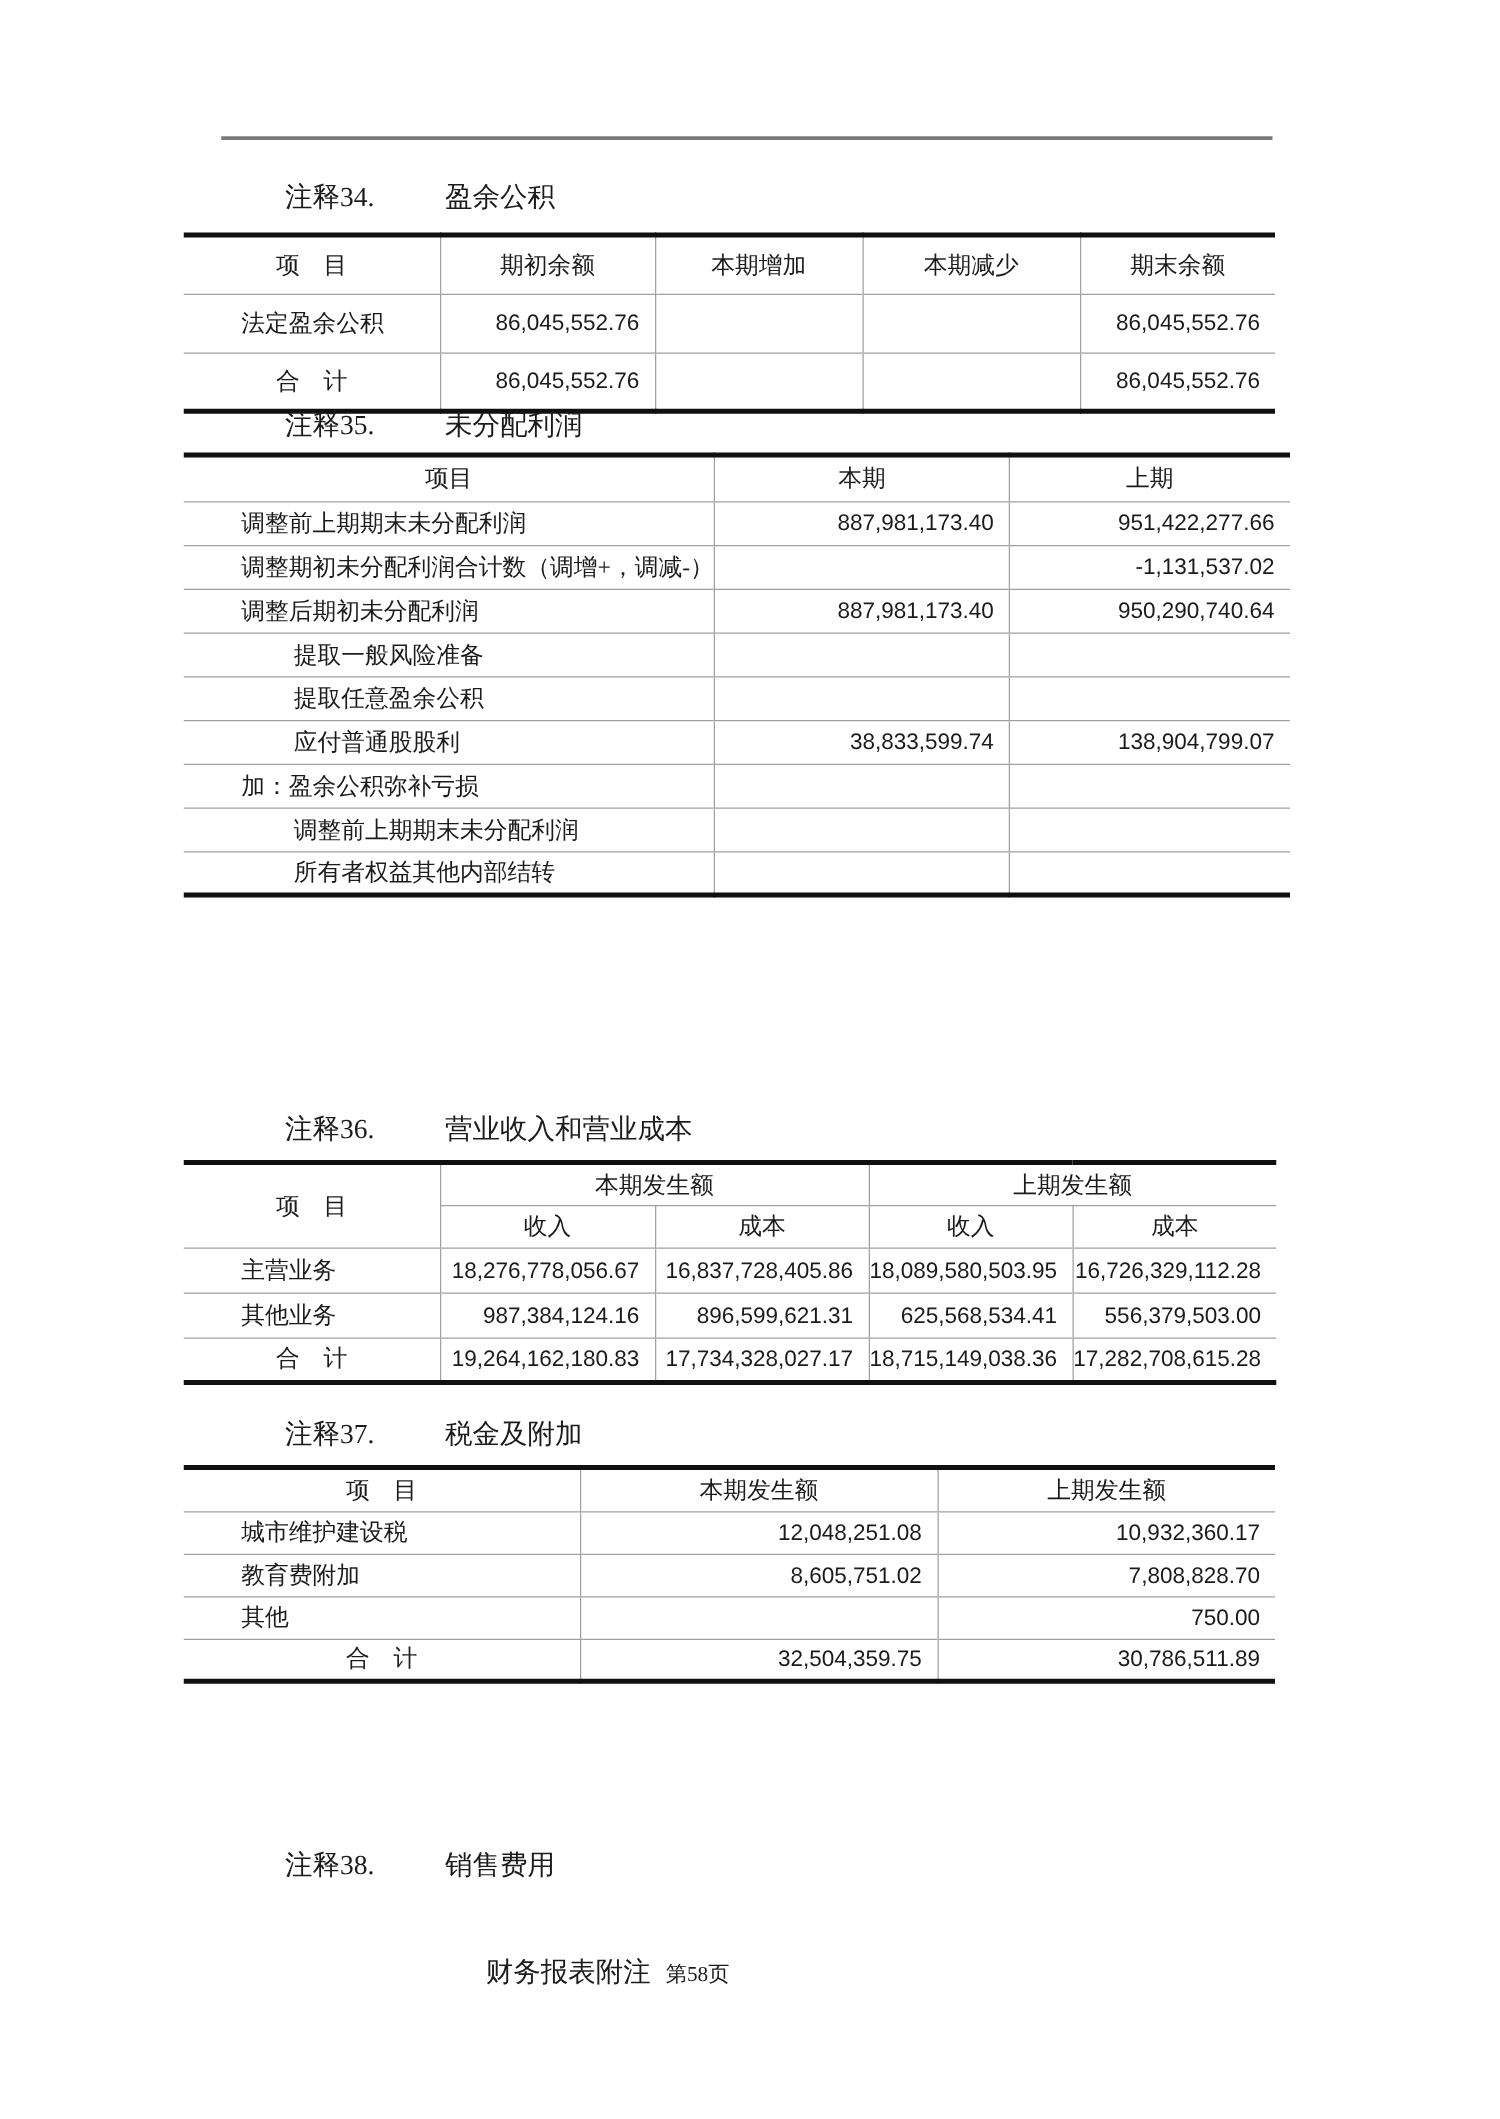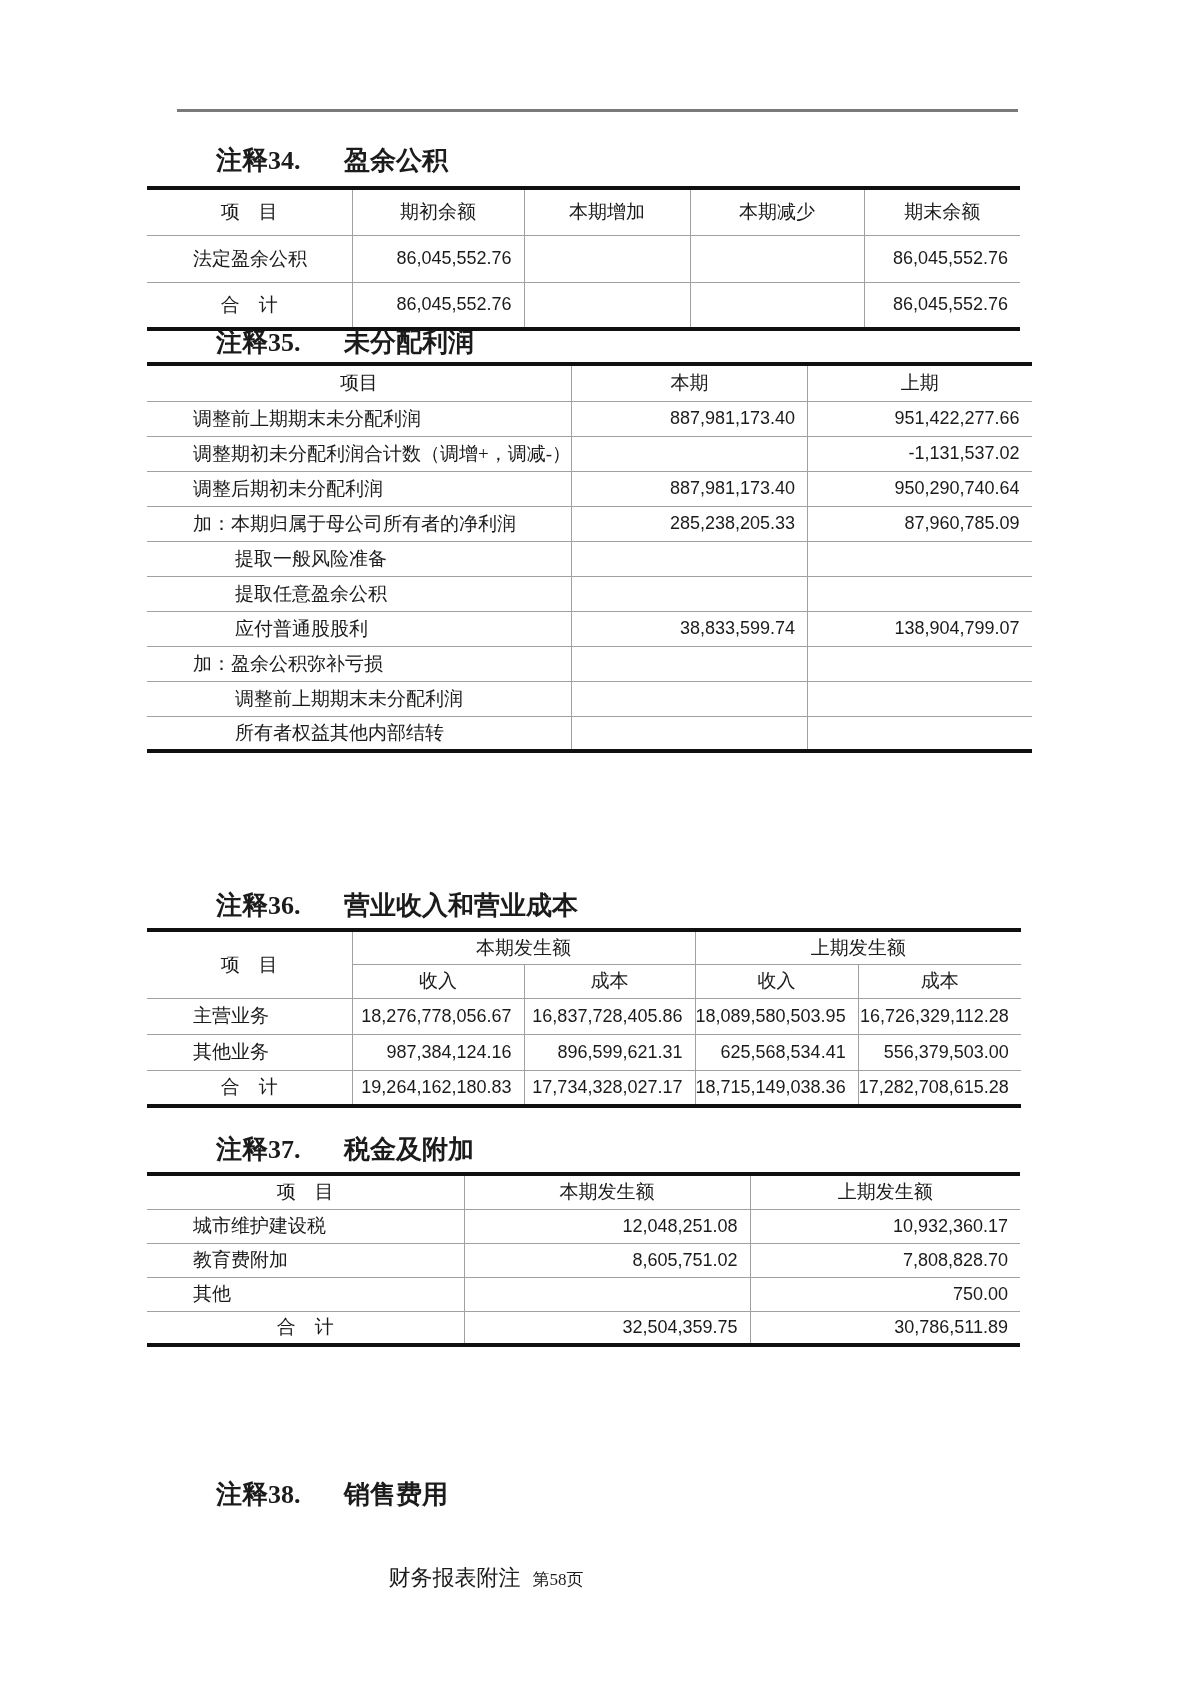--- a/index.html
+++ b/index.html
@@ -3,21 +3,21 @@
 <meta charset="utf-8">
 <style>
   html,body { margin:0; padding:0; }
   body {
     width:1200px; height:1695px; background:#ffffff; position:relative;
     font-family:"Liberation Serif","DejaVu Serif",serif; color:#1b1b1b;
     overflow:hidden;
   }
   .top-rule { position:absolute; left:177px; top:109px; width:841px; height:3px; background:#7a7a7a; }
 
-  .heading { position:absolute; left:216px; font-size:26px; font-weight:bold; white-space:nowrap; }
+  .heading { position:absolute; left:228px; font-size:22px; font-weight:normal; white-space:nowrap; }
   .heading .hnum { display:inline-block; width:128px; }
 
   table { position:absolute; left:147px; border-collapse:collapse; table-layout:fixed;
           border-top:4px solid #101010; border-bottom:4px solid #101010; }
   td { padding:0; font-size:19px; white-space:nowrap; overflow:hidden; vertical-align:middle; }
   tr + tr td { border-top:1px solid #a0a0a0; }
   td:not(:last-child) { border-right:1px solid #a0a0a0; }
   .hdr td { text-align:center; font-weight:normal; }
   .item { text-align:left; padding-left:46px; }
   .ind  { padding-left:88px; }
@@ -102,25 +102,20 @@
     <td class="item">调整期初未分配利润合计数（调增+，调减-）</td>
     <td class="num"></td>
     <td class="num">-1,131,537.02</td>
   </tr>
   <tr>
     <td class="item">调整后期初未分配利润</td>
     <td class="num">887,981,173.40</td>
     <td class="num">950,290,740.64</td>
   </tr>
   <tr>
-    <td class="item">加：本期归属于母公司所有者的净利润</td>
-    <td class="num">285,238,205.33</td>
-    <td class="num">87,960,785.09</td>
-  </tr>
-  <tr>
     <td class="item ind">提取一般风险准备</td>
     <td class="num"></td>
     <td class="num"></td>
   </tr>
   <tr>
     <td class="item ind">提取任意盈余公积</td>
     <td class="num"></td>
     <td class="num"></td>
   </tr>
   <tr>

